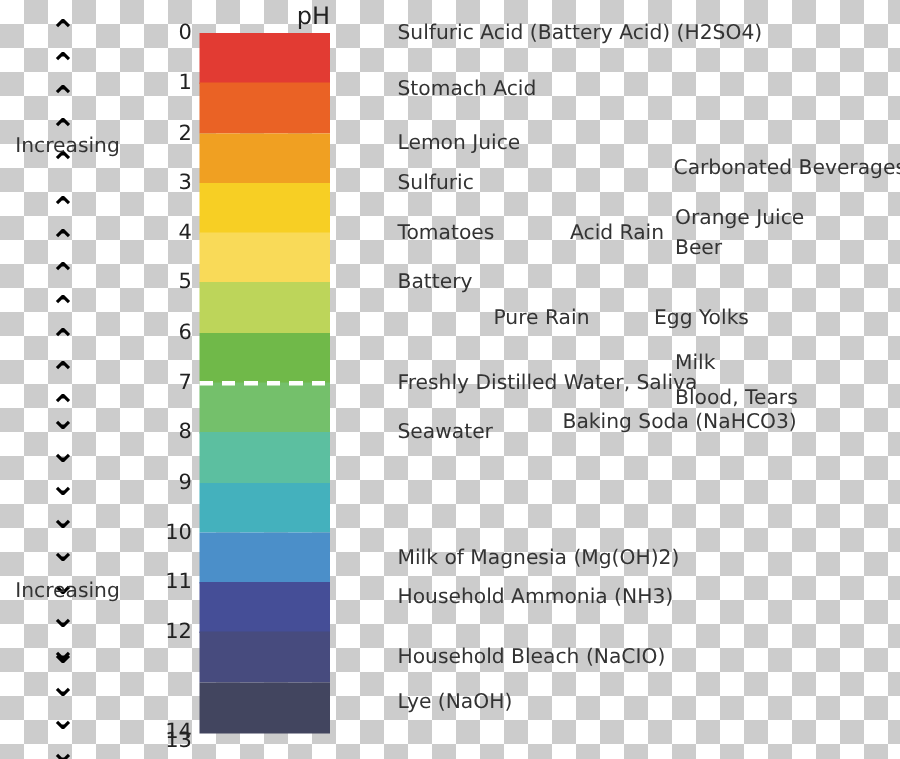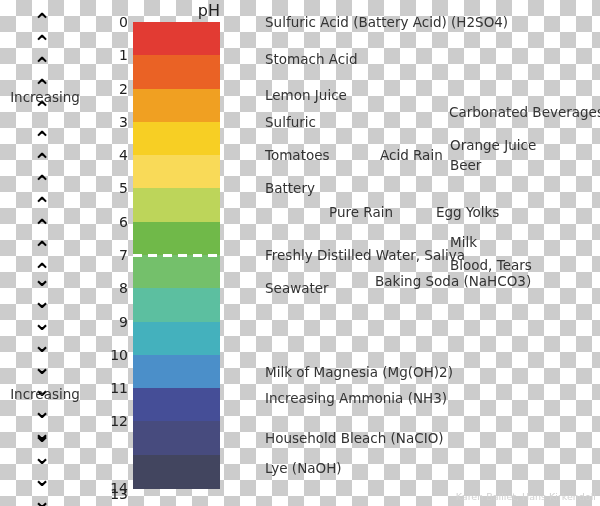--- a/index.html
+++ b/index.html
@@ -225,20 +225,19 @@
       <div class="substance" style="left: 450px; top: 158.129px;">Beer</div>
       <div class="substance" style="left: 265px; top: 181.429px;">Battery</div>
       <div class="substance" style="left: 329px; top: 204.729px;">Pure Rain</div>
       <div class="substance" style="left: 436px; top: 204.729px;">Egg Yolks</div>
       <div class="substance" style="left: 450px; top: 234.686px;">Milk</div>
       <div class="substance" style="left: 265px; top: 248px;">Freshly Distilled Water, Saliva</div>
       <div class="substance" style="left: 450px; top: 257.986px; text-align: center;">Blood, Tears</div>
       <div class="substance" style="left: 265px; top: 281.286px;">Seawater</div>
       <div class="substance" style="left: 327px; top: 274px; margin-left: 48px;">Baking Soda (NaHCO3)</div>
       <div class="substance" style="left: 265px; top: 364.5px;">Milk of Magnesia (Mg(OH)2)</div>
-      <div class="substance" style="left: 265px; top: 391.129px;">Increasing Ammonia (NH3)</div>
+      <div class="substance" style="left: 265px; top: 391.129px;">Household Ammonia (NH3)</div>
       <div class="substance" style="left: 265px; top: 431.071px;">Household Bleach (NaCIO)</div>
       <div class="substance" style="left: 265px; top: 461.029px;">Lye (NaOH)</div>
     </div>
 
-  <div id="watermark">Karen Balliet, Hans Kirkendoll</div>
 
 </div>
 
 </body></html>

